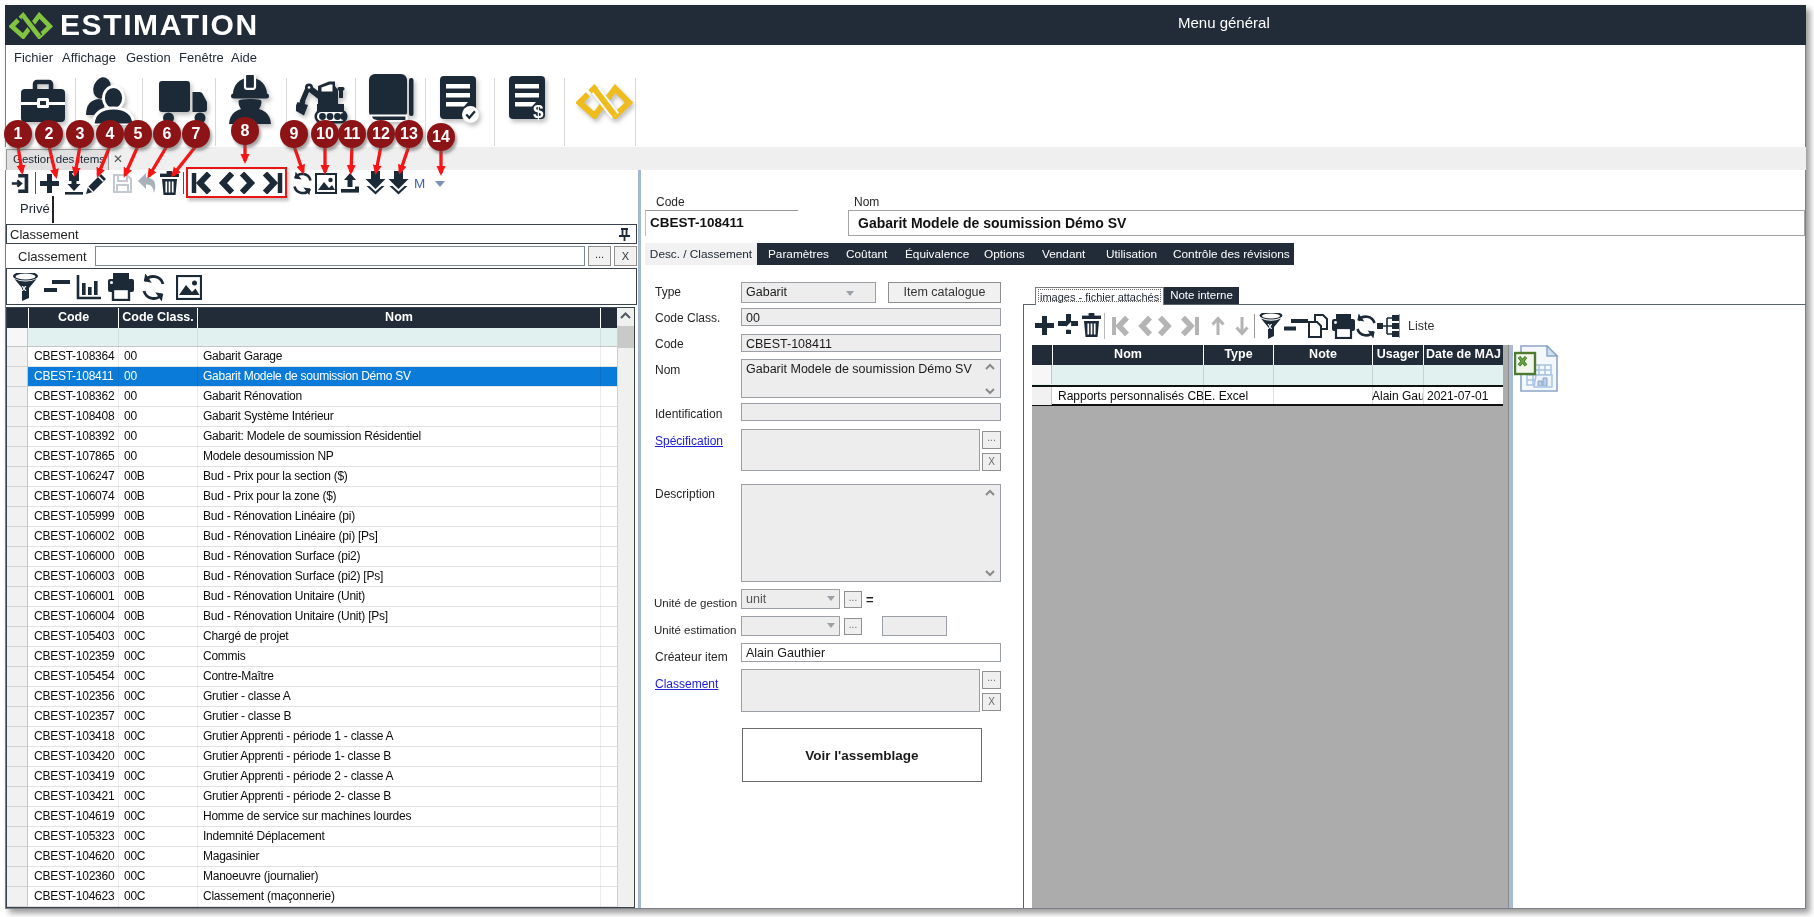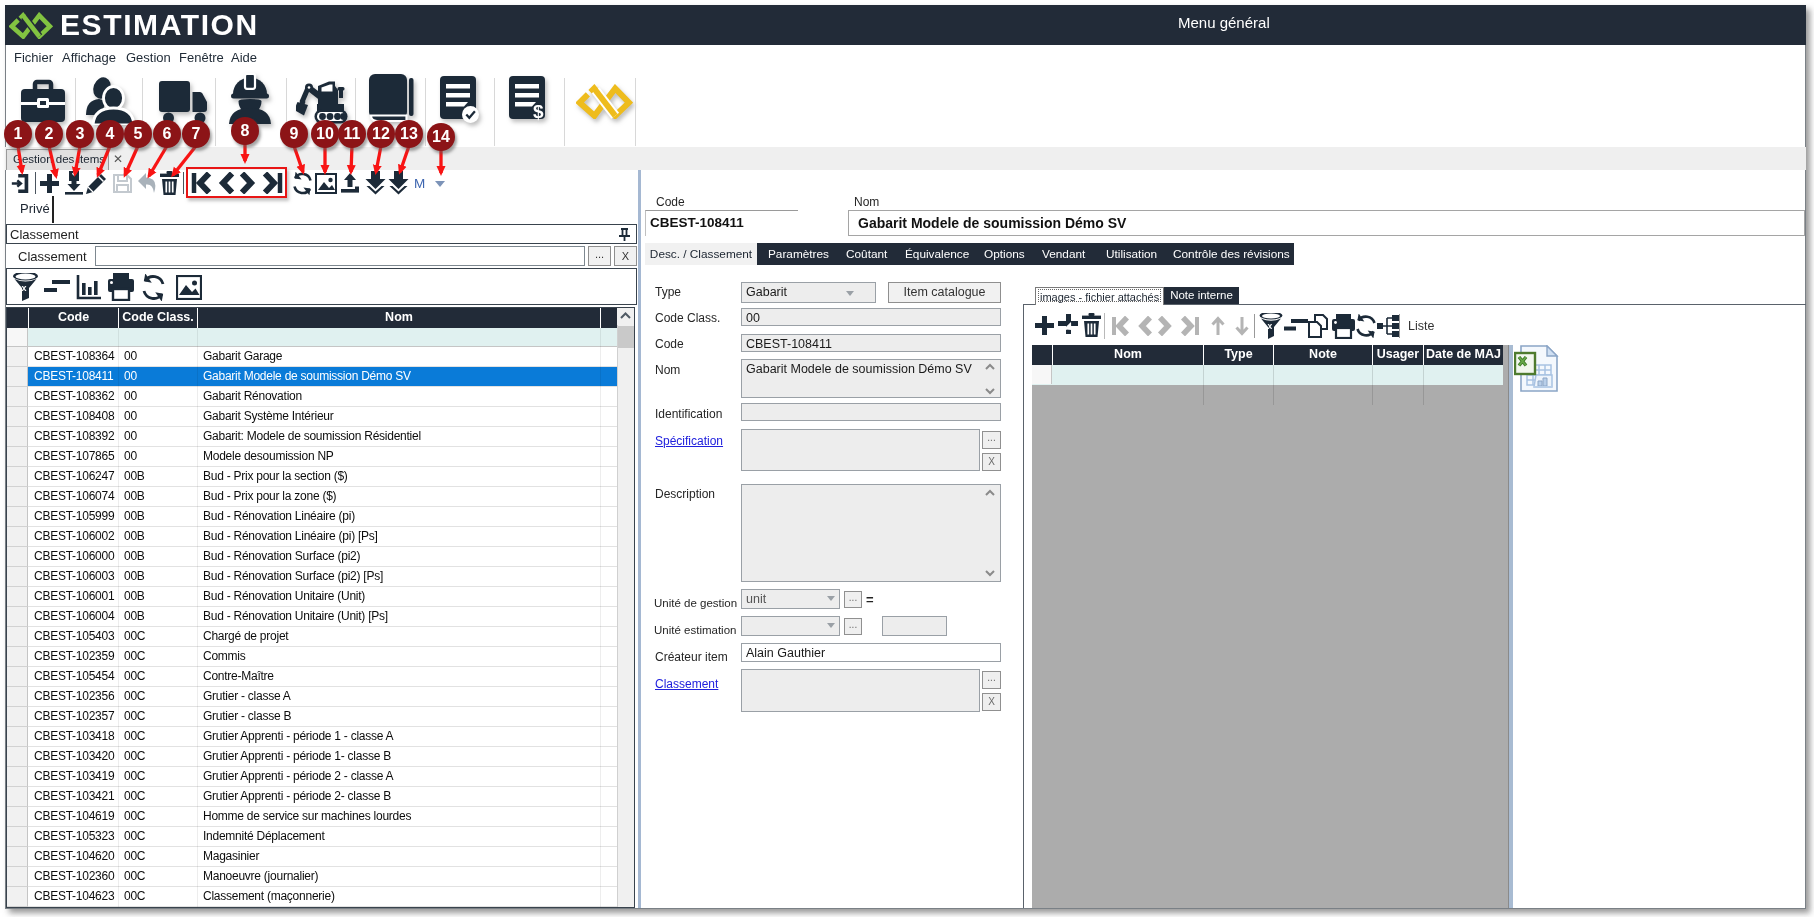--- a/index.html
+++ b/index.html
@@ -587,20 +587,21 @@
 <div class="rlabel" style="left:654px;top:624px;font-size:11.5px;">Unité estimation</div>
 <div class="rinput" style="left:741px;top:616px;width:99px;height:20px;"></div>
 <div class="smbtn" style="left:844px;top:618px;width:18px;height:17px;line-height:11px;">...</div>
 <div class="rinput" style="left:882px;top:616px;width:65px;height:20px;"></div>
 <div class="rlabel" style="left:655px;top:650px;">Créateur item</div>
 <div class="rinput white" style="left:741px;top:643px;width:260px;height:19px;">Alain Gauthier</div>
 <div class="link" style="left:655px;top:677px;">Classement</div>
 <div class="rinput" style="left:741px;top:669px;width:239px;height:43px;"></div>
 <div class="smbtn" style="left:982px;top:671px;width:19px;height:18px;line-height:12px;">...</div>
 <div class="smbtn" style="left:982px;top:693px;width:19px;height:18px;line-height:16px;">X</div>
+<div class="abs" style="left:742px;top:728px;width:240px;height:54px;background:#fff;border:1px solid #6a6a6a;text-align:center;line-height:54px;font-size:13.5px;font-weight:bold;color:#1b1b1b;">Voir l'assemblage</div>
 
 <div class="abs" style="left:1023px;top:304px;width:783px;height:1px;background:#5a626b;"></div>
 <div class="abs" style="left:1023px;top:304px;width:1px;height:604px;background:#5a626b;"></div>
 <div class="abs" style="left:1035px;top:287px;width:129px;height:18px;background:#fff;border:1px solid #7a7a7a;border-bottom:none;z-index:5;"></div>
 <div class="abs" style="left:1038px;top:289px;width:123px;height:13px;border:1px dotted #666;z-index:6;"></div>
 <div class="abs" style="left:1040px;top:291px;font-size:11px;color:#1b2430;z-index:7;">images - fichier attachés</div>
 <div class="atabhead" style="left:1164px;top:287px;width:75px;height:17px;font-weight:normal;font-size:11.5px;line-height:17px;">Note interne</div>
 <div class="abs" style="left:1408px;top:319px;font-size:12.5px;color:#333;">Liste</div>
 
 <svg class="icon" style="left:1034px;top:315px;" width="21" height="21" viewBox="0 0 21 21">
@@ -694,20 +695,26 @@
 <div class="abs" style="left:1032px;top:345px;width:471px;height:20px;background:#222b38;">
   <div class="lhead" style="left:20px;width:151px;border-left:1px solid #fff;">Nom</div>
   <div class="lhead" style="left:171px;width:70px;border-left:1px solid #fff;">Type</div>
   <div class="lhead" style="left:241px;width:99px;border-left:1px solid #fff;">Note</div>
   <div class="lhead" style="left:340px;width:51px;border-left:1px solid #fff;">Usager</div>
   <div class="lhead" style="left:391px;width:80px;border-left:1px solid #fff;">Date de MAJ</div>
 </div>
 <div class="abs" style="left:1032px;top:365px;width:471px;height:20px;background:#e0f1f0;">
       <div class="abs" style="left:0;top:0;width:20px;height:19px;background:#f7f7f7;border-right:1px solid #c5c5c5;"></div>
     </div>
+<div class="abs" style="left:1032px;top:385px;width:471px;height:21px;background:#fff;border-top:2px solid #111;border-bottom:2px solid #111;font-size:12px;color:#0c0c0c;">
+  <div class="abs" style="left:0;top:0;width:20px;height:18px;background:#f1f1f1;border-right:1px solid #c5c5c5;"></div>
+  <div class="abs" style="left:26px;top:2px;white-space:nowrap;">Rapports personnalisés CBE. Excel</div>
+  <div class="abs" style="left:340px;top:2px;width:51px;overflow:hidden;white-space:nowrap;">Alain Gau</div>
+  <div class="abs" style="left:395px;top:2px;white-space:nowrap;">2021-07-01</div>
+</div>
 <div class="abs" style="left:1509px;top:345px;width:4px;height:563px;background:#a8bbd2;"></div>
 <div class="abs" style="left:1203px;top:365px;width:1px;height:40px;background:rgba(0,0,0,0.12);z-index:3;"></div>
 <div class="abs" style="left:1273px;top:365px;width:1px;height:40px;background:rgba(0,0,0,0.12);z-index:3;"></div>
 <div class="abs" style="left:1372px;top:365px;width:1px;height:40px;background:rgba(0,0,0,0.12);z-index:3;"></div>
 <div class="abs" style="left:1423px;top:365px;width:1px;height:40px;background:rgba(0,0,0,0.12);z-index:3;"></div>
 
 <div class="co" style="left:4px;top:120px;">1</div>
 <div class="co" style="left:35px;top:120px;">2</div>
 <div class="co" style="left:66px;top:120px;">3</div>
 <div class="co" style="left:96px;top:120px;">4</div>

